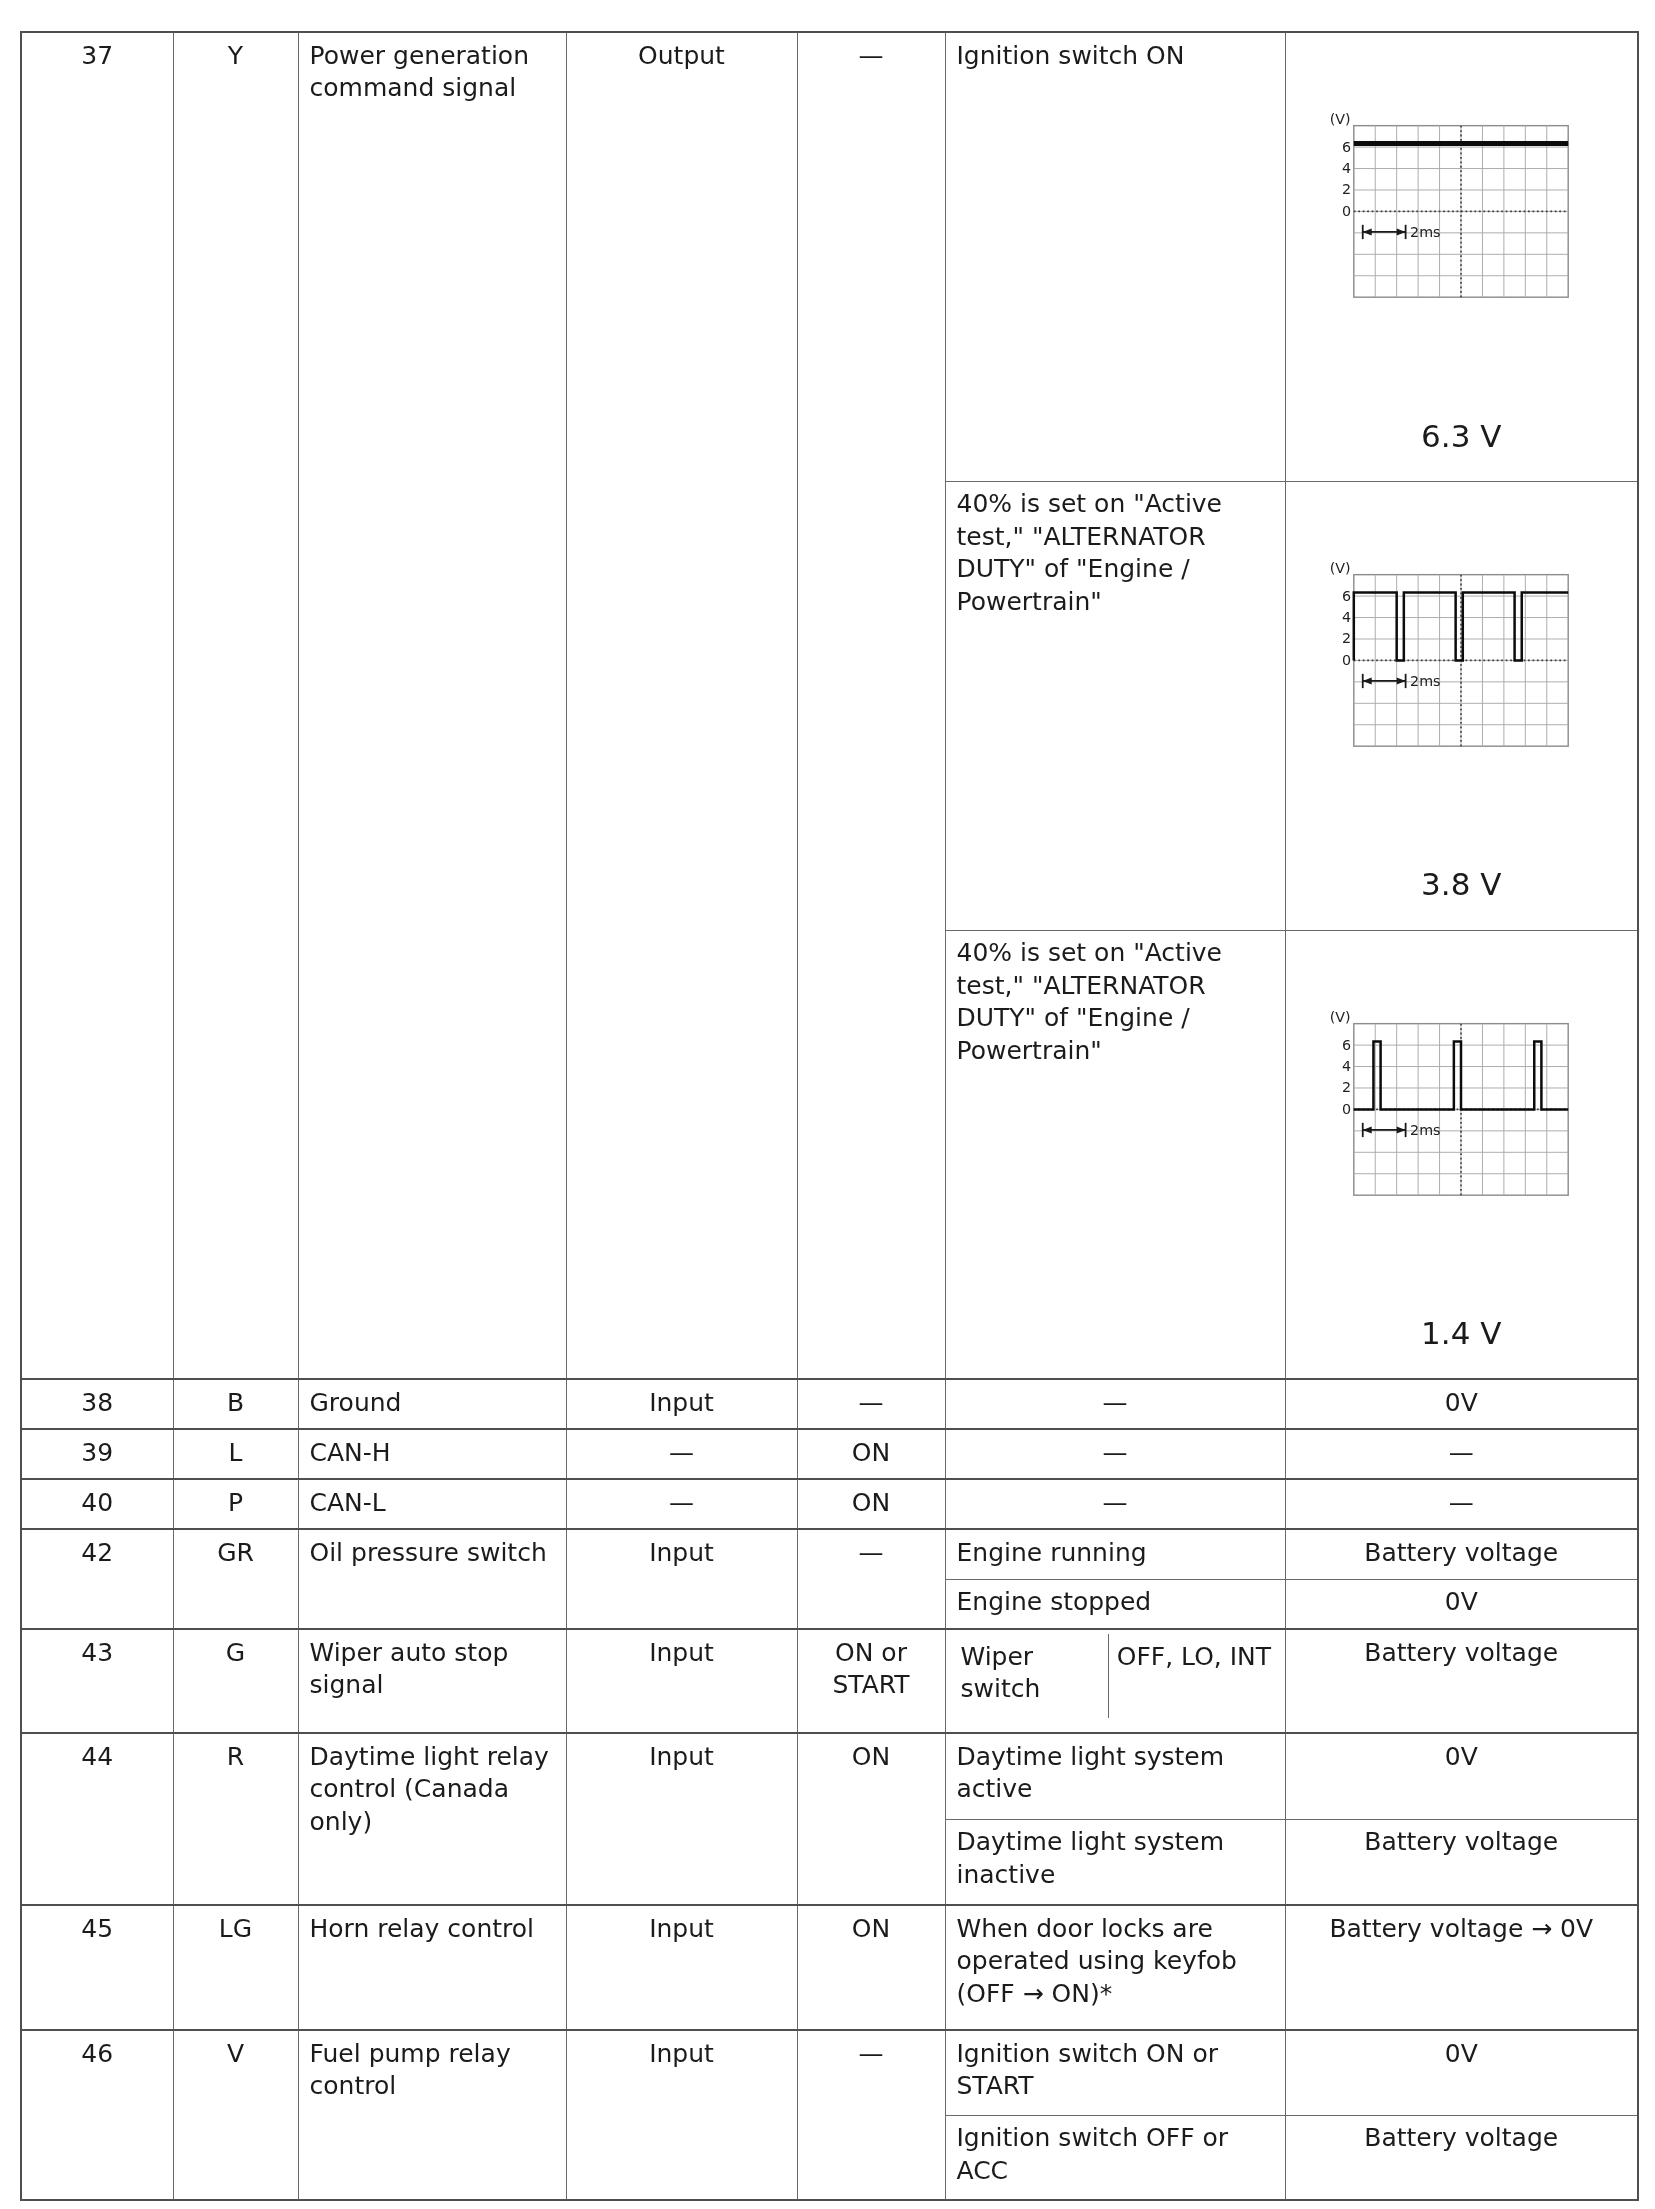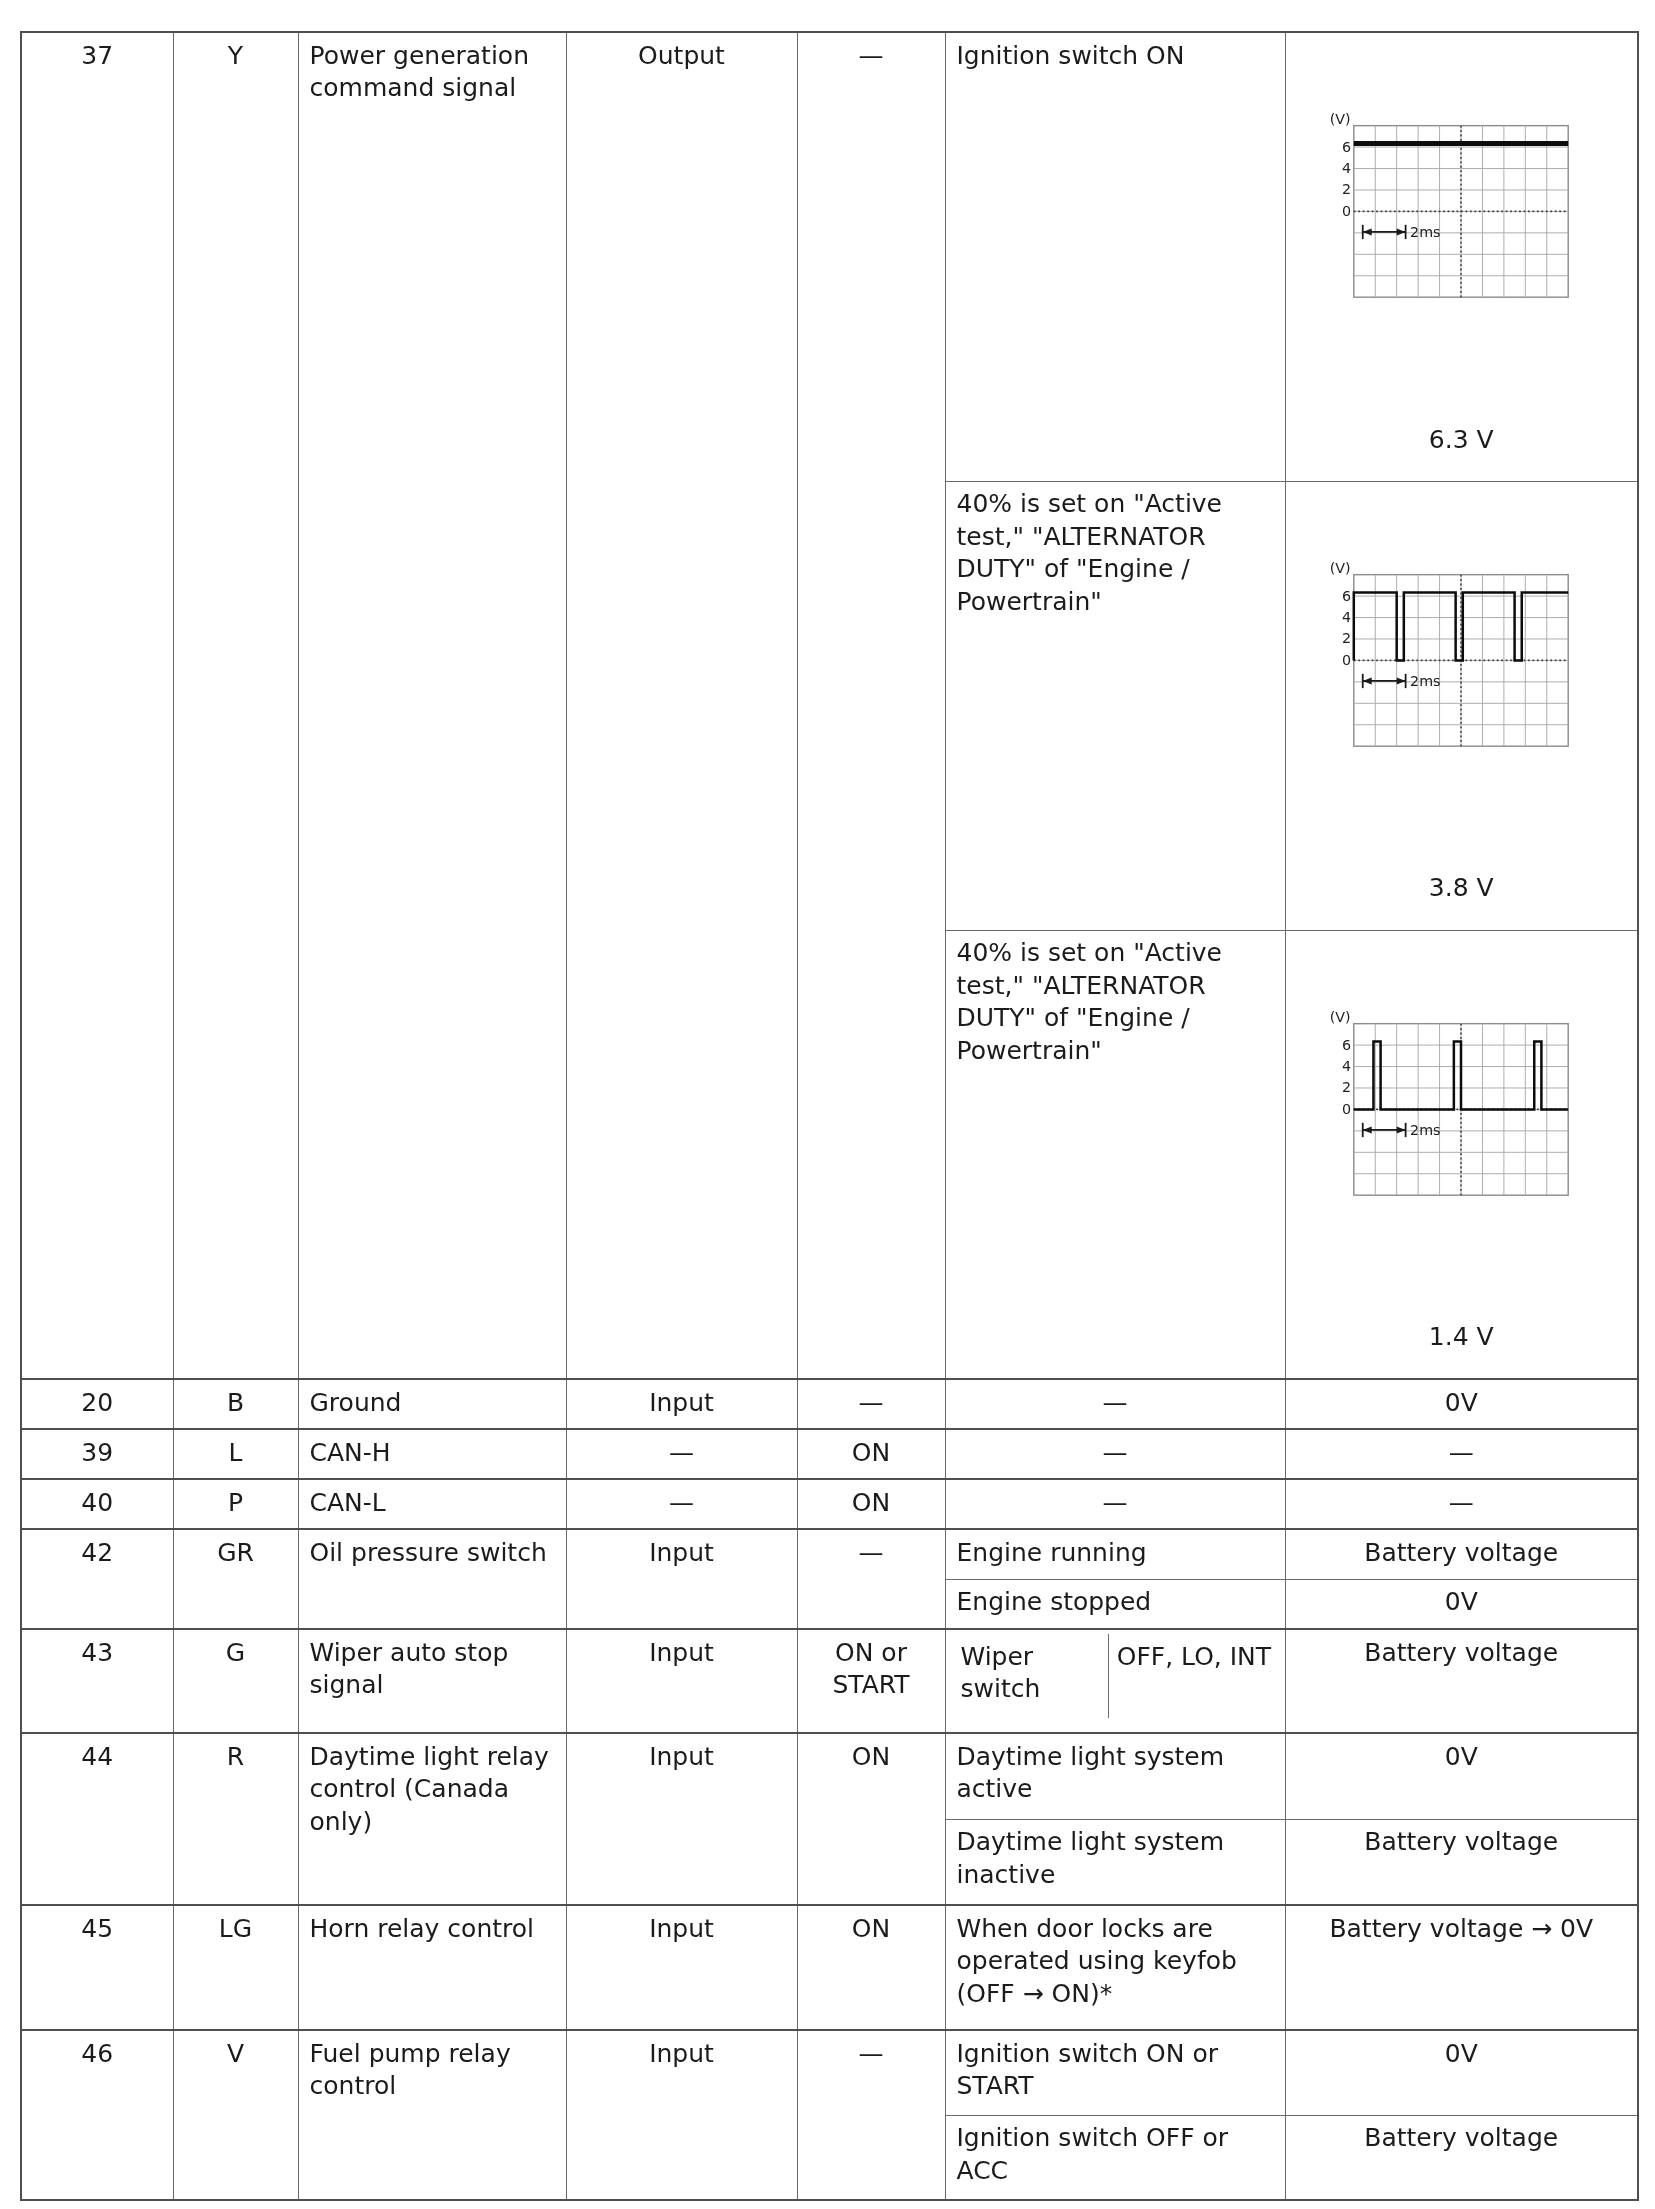--- a/index.html
+++ b/index.html
@@ -6,21 +6,21 @@
   html,body{background:#ffffff}
   body{width:1656px;height:2209px;font-family:"DejaVu Sans","Liberation Sans",sans-serif;color:#1b1b1b}
   .page{padding:31px 20px 13px}
   table.pin-table{width:1615px;table-layout:fixed;border-collapse:collapse;border:2.8px solid #4f4f4f}
   .pin-table td{border:1.8px solid #6a6a6a;vertical-align:top;padding:6.5px 11px;font-size:25px;line-height:1.3;background:#fff;word-wrap:break-word}
   .pin-table tr.main-start td{border-top-width:2.8px;border-top-color:#4f4f4f}
   td.center{text-align:center}
   td.scope-cell{padding:0;text-align:center}
   .scope-wrap{height:100%;min-height:434px;display:flex;flex-direction:column;align-items:center}
   svg.scope{margin-top:79px;flex:0 0 auto}
-  .scope-value{margin-top:auto;padding-bottom:11px;font-size:25px}
+  .scope-value{margin-top:auto;padding-bottom:11px;font-size:31px}
   td.cond-split{padding:4px}
   .split{display:flex;height:100%;min-height:84px}
   .split-left{flex:0 0 48%;padding:6.5px 11px}
   .split-right{flex:1 1 auto;border-left:1.8px solid #6a6a6a;padding:6.5px 7.4px;}
   tr.h486{height:449px}
   tr.h54{height:50px}
   tr.h95{height:104px}
   tr.h93{height:86px}
   tr.h135{height:125px}
   tr.h92{height:85px}
@@ -137,21 +137,21 @@
             <path d="M88 134l-10 -4v8z"></path>
           </g>
           <text class="sl" x="93" y="140">2ms</text>
         </svg>
         <div class="scope-value">1.4 V</div>
       </div>
     </td>
   </tr>
 
   <tr class="h54 main-start">
-    <td class="center">20</td>
+    <td class="center">38</td>
     <td class="center">B</td>
     <td>Ground</td>
     <td class="center">Input</td>
     <td class="center">—</td>
     <td class="center">—</td>
     <td class="center">0V</td>
   </tr>
 
   <tr class="h54 main-start">
     <td class="center">39</td>

